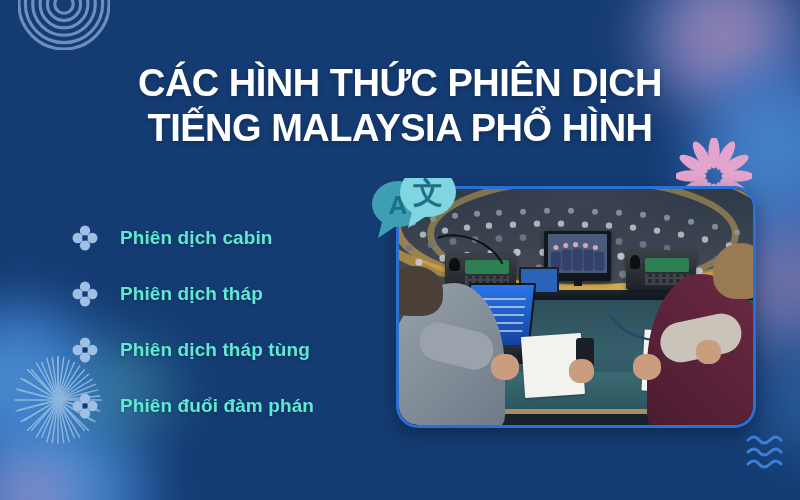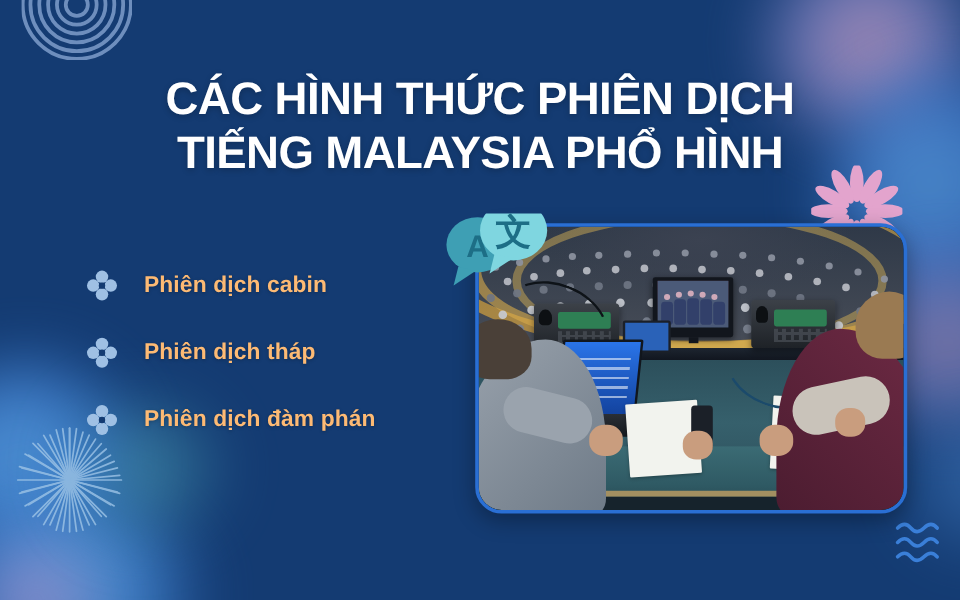--- a/index.html
+++ b/index.html
@@ -47,21 +47,21 @@
     letter-spacing:-0.5px;
     text-shadow:0 2px 5px rgba(0,0,0,.22);
   }
   .title .line{display:block;white-space:nowrap;}
 
   
   .list{position:absolute;left:72px;top:212px;width:330px;}
   .row{display:flex;align-items:center;height:52px;margin-bottom:4px;}
   .bullet{flex:0 0 auto;width:26px;height:26px;margin-right:22px;}
   .row-label{
-    color:#fdba74;font-weight:bold;font-size:19px;
+    color:#5eead4;font-weight:bold;font-size:19px;
     letter-spacing:.1px;white-space:nowrap;
     text-shadow:0 1px 3px rgba(0,0,0,.25);
   }
 
   
   .photo-card{
     position:absolute;left:396px;top:186px;width:354px;height:236px;
     border:3px solid #2a6fd4;border-radius:22px;
     background:#0d2a52;overflow:hidden;
     box-shadow:0 6px 18px rgba(0,0,0,.3);
@@ -316,32 +316,44 @@
           <circle cx="16" cy="7" r="6.4"></circle>
             <circle cx="25" cy="16" r="6.4"></circle>
           <circle cx="16" cy="25" r="6.4"></circle>
             <circle cx="7" cy="16" r="6.4"></circle>
           <circle cx="16" cy="16" r="3.3" fill="#143b72"></circle>
         </g>
       </svg>
       <span class="row-label">Phiên dịch tháp</span>
     </div>
 
-
     <div class="row">
       <svg class="bullet" viewBox="0 0 32 32">
         <g fill="#9fc0e4">
           <circle cx="16" cy="7" r="6.4"></circle>
             <circle cx="25" cy="16" r="6.4"></circle>
           <circle cx="16" cy="25" r="6.4"></circle>
             <circle cx="7" cy="16" r="6.4"></circle>
           <circle cx="16" cy="16" r="3.3" fill="#143b72"></circle>
         </g>
       </svg>
-      <span class="row-label">Phiên dịch đàm phán</span>
+      <span class="row-label">Phiên dịch tháp tùng</span>
+    </div>
+
+    <div class="row">
+      <svg class="bullet" viewBox="0 0 32 32">
+        <g fill="#9fc0e4">
+          <circle cx="16" cy="7" r="6.4"></circle>
+            <circle cx="25" cy="16" r="6.4"></circle>
+          <circle cx="16" cy="25" r="6.4"></circle>
+            <circle cx="7" cy="16" r="6.4"></circle>
+          <circle cx="16" cy="16" r="3.3" fill="#143b72"></circle>
+        </g>
+      </svg>
+      <span class="row-label">Phiên đuổi đàm phán</span>
     </div>
 
   </div>
 
   <div class="photo-card">
     <div class="photo">
 
       <div class="hall">
         <div class="hall-arc arc1"></div>
         <div class="hall-arc arc2"></div>

